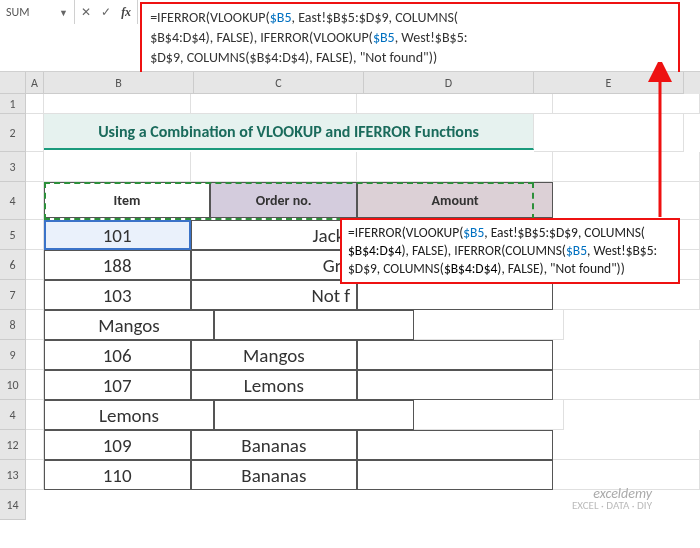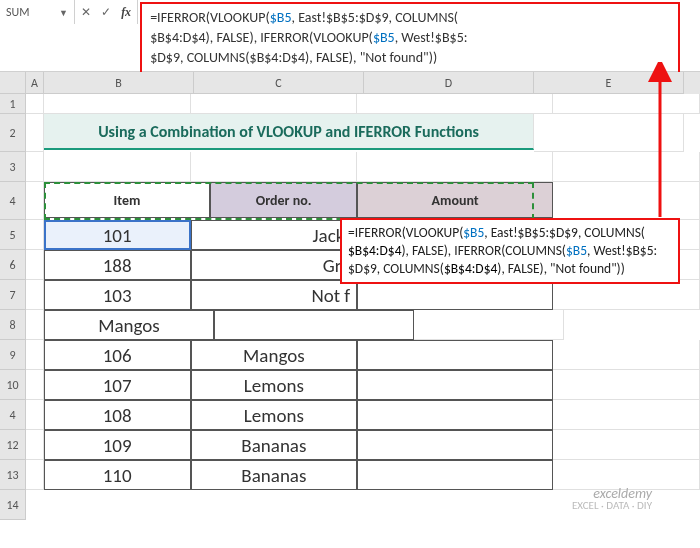--- a/index.html
+++ b/index.html
@@ -283,21 +283,20 @@
     </div>
     <div class="row">
       <div class="cell cA"></div>
       <div class="cell cB data-cell">107</div>
       <div class="cell cC data-cell">Lemons</div>
       <div class="cell cD data-cell"></div>
       <div class="cell cE"></div>
     </div>
     <div class="row">
       <div class="cell cA"></div>
-      <div class="cell cB data-cell">108</div>
       <div class="cell cC data-cell">Lemons</div>
       <div class="cell cD data-cell"></div>
       <div class="cell cE"></div>
     </div>
     <div class="row">
       <div class="cell cA"></div>
       <div class="cell cB data-cell">109</div>
       <div class="cell cC data-cell">Bananas</div>
       <div class="cell cD data-cell"></div>
       <div class="cell cE"></div>

